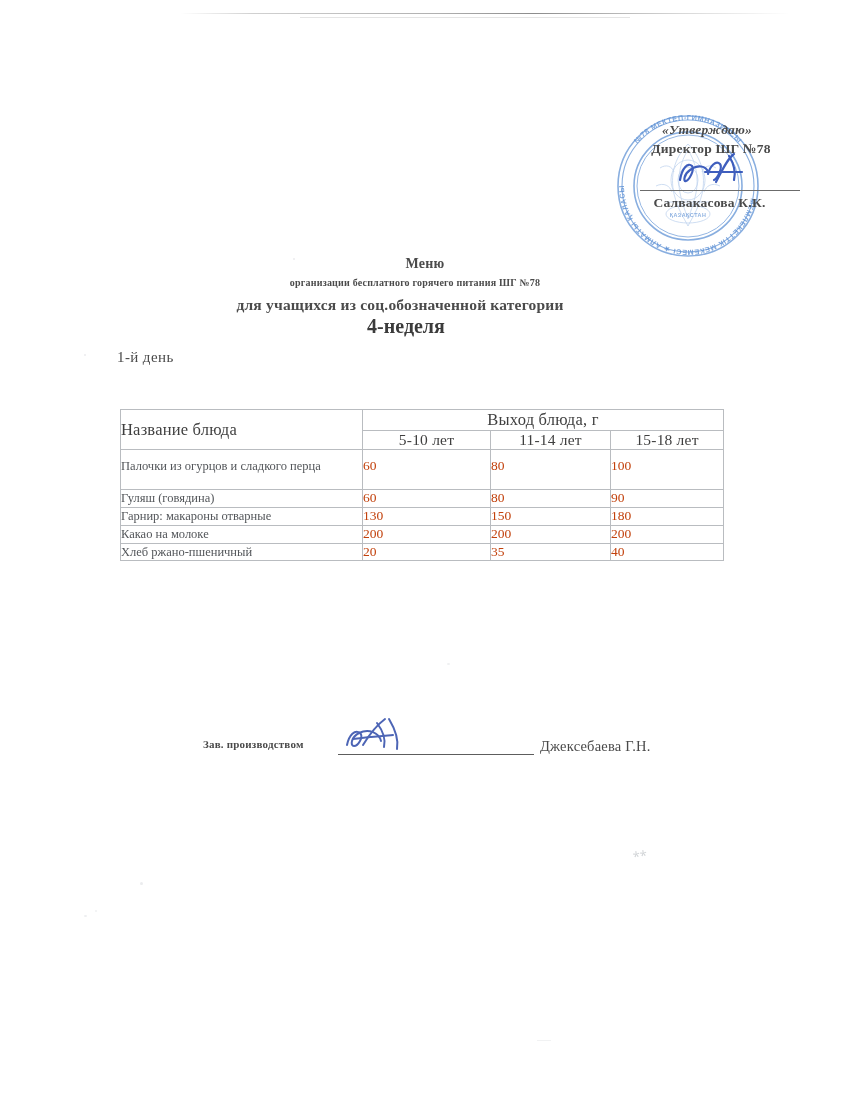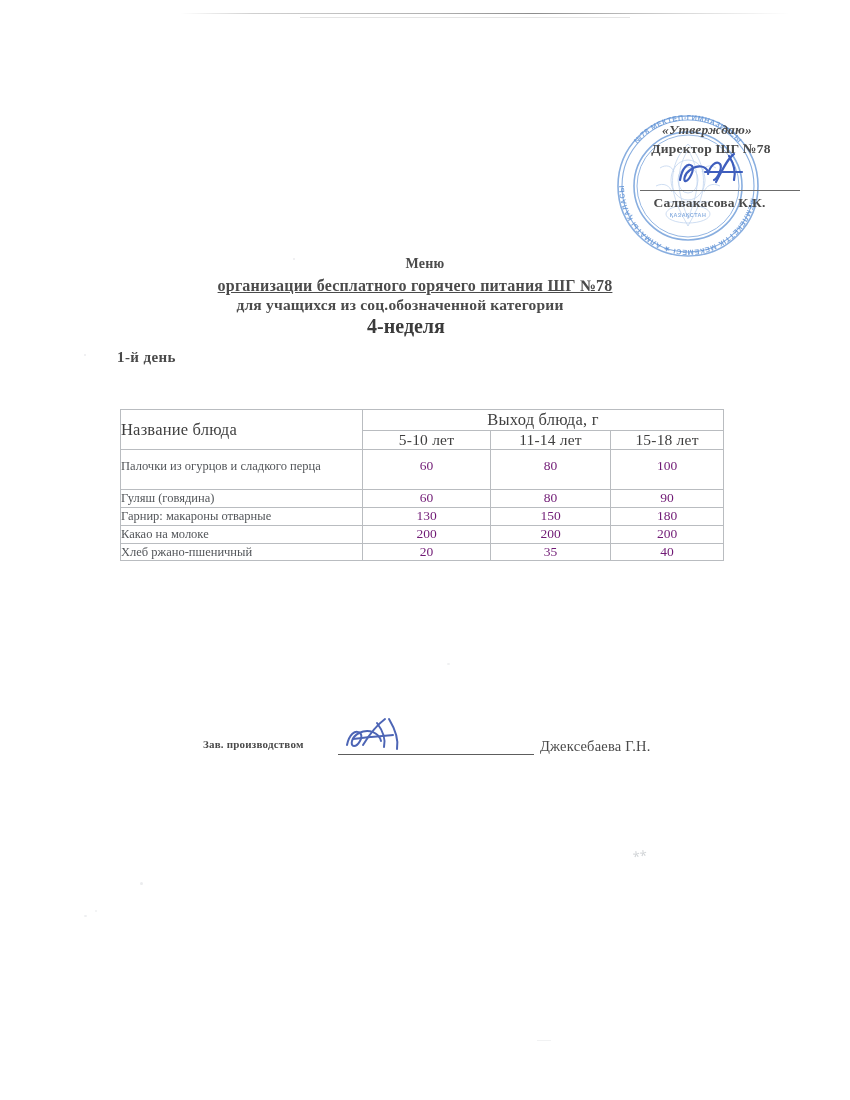--- a/index.html
+++ b/index.html
@@ -99,24 +99,23 @@
     color: #4b4b4b;
     letter-spacing: 0.3px;
   }
   .doc-sub1 {
     position: absolute;
     left: 0;
     top: 277px;
     width: 830px;
     text-align: center;
     font-weight: bold;
-    font-size: 16px;
+    font-size: 10px;
     color: #4b4b4b;
     letter-spacing: 0.2px;
-    text-decoration: underline;
   }
   .doc-sub2 {
     position: absolute;
     left: 0;
     top: 296px;
     width: 800px;
     text-align: center;
     font-weight: bold;
     font-size: 15.5px;
     color: #4b4b4b;
@@ -129,21 +128,21 @@
     width: 812px;
     text-align: center;
     font-weight: bold;
     font-size: 20px;
     color: #3b3b3b;
   }
   .day-label {
     position: absolute;
     left: 117px;
     top: 349px;
-    font-weight: bold;
+    font-weight: normal;
     font-size: 15px;
     color: #4a4a4a;
     letter-spacing: 0.4px;
   }
 
   
   .menu-table {
     position: absolute;
     left: 120px;
     top: 409px;
@@ -191,22 +190,22 @@
   }
   .cell-dish {
     font-size: 12.5px;
     color: #53565a;
     padding: 7px 8px 7px 11px;
     line-height: 1.35;
     text-align: left;
   }
   .cell-num {
     font-size: 13.5px;
-    color: #701a75;
-    text-align: center;
+    color: #c2410c;
+    text-align: left;
     padding: 7px 0;
   }
   .row-tall .cell-dish,
   .row-tall .cell-num { padding-top: 8px; padding-bottom: 14px; }
   .row-tall .cell-num { vertical-align: top; padding-top: 8px; }
 
   
   .footer-sign {
     position: absolute;
     left: 203px;

